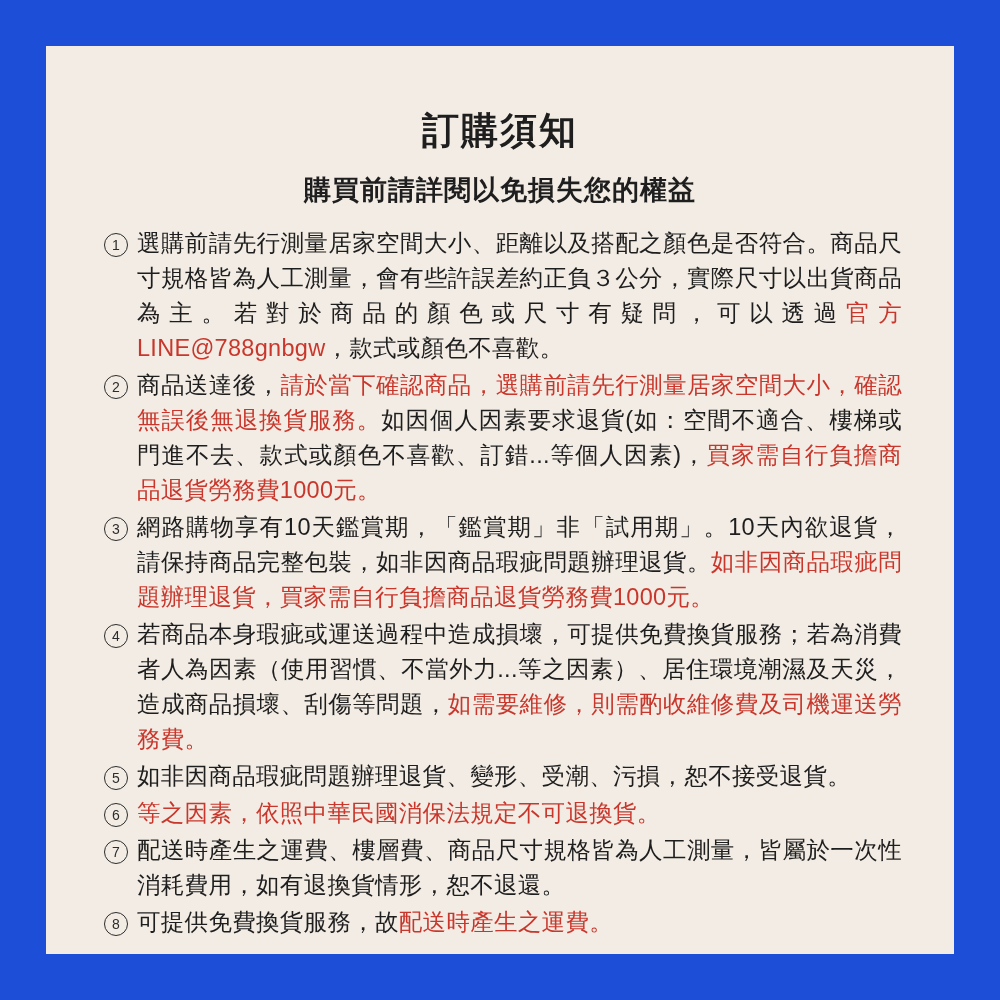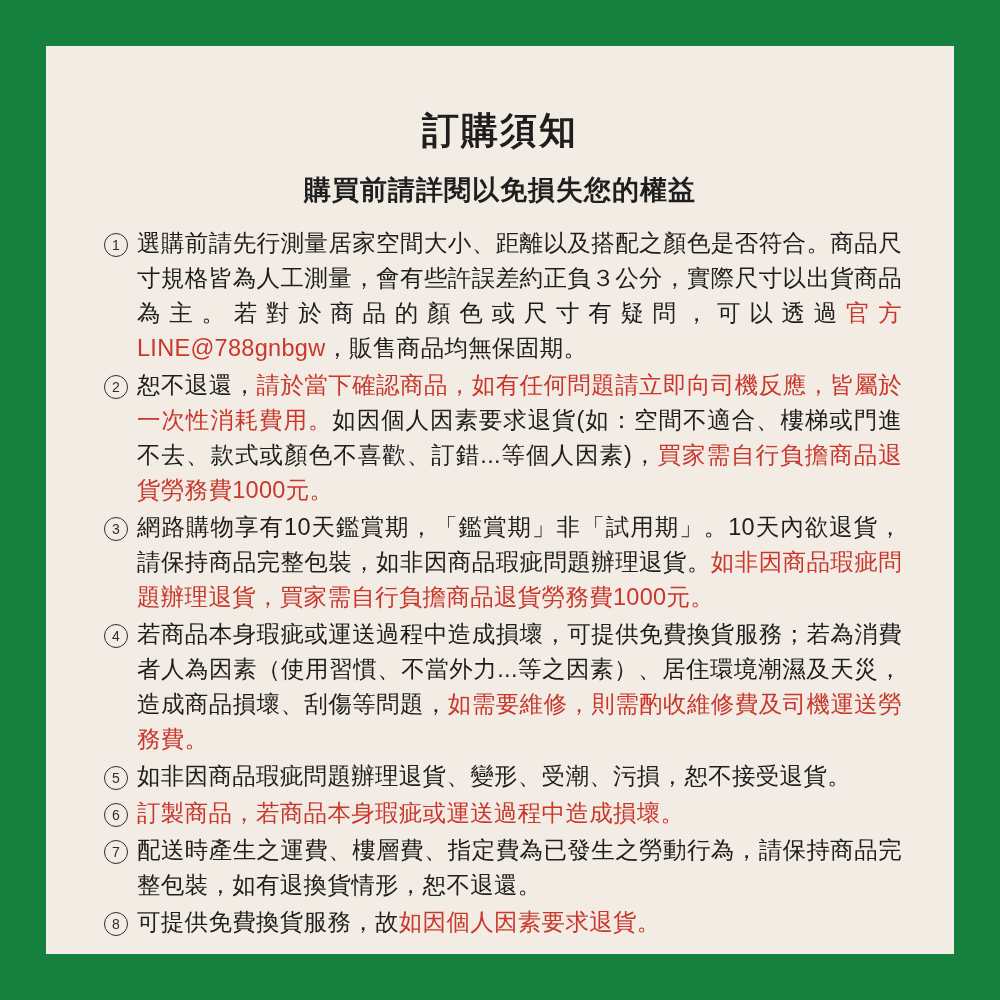--- a/index.html
+++ b/index.html
@@ -10,21 +10,21 @@
     width: 1000px;
     height: 1000px;
     background: #ffffff;
     font-family: "Liberation Sans", "DejaVu Sans", sans-serif;
     overflow: hidden;
   }
   .page {
     position: relative;
     width: 1000px;
     height: 1000px;
-    background: #15803d;
+    background: #1d4ed8;
     box-sizing: border-box;
     padding: 15px;
   }
   .card {
     position: absolute;
     left: 46px;
     top: 46px;
     width: 908px;
     height: 908px;
     background: #f2ece4;
@@ -88,46 +88,46 @@
 
 <div class="page">
   <div class="card">
 
     <div class="title">訂購須知</div>
     <div class="subtitle">購買前請詳閱以免損失您的權益</div>
 
     <div class="list" id="notice-list">
         <div class="item">
           <span class="num">1</span>
-          <div class="text"><span>選購前請先行測量居家空間大小、距離以及搭配之顏色是否符合。商品尺寸規格皆為人工測量，會有些許誤差約正負３公分，實際尺寸以出貨商品為主。若對於商品的顏色或尺寸有疑問，可以透過</span><span class="hl">官方LINE@788gnbgw</span><span>，販售商品均無保固期。</span></div>
+          <div class="text"><span>選購前請先行測量居家空間大小、距離以及搭配之顏色是否符合。商品尺寸規格皆為人工測量，會有些許誤差約正負３公分，實際尺寸以出貨商品為主。若對於商品的顏色或尺寸有疑問，可以透過</span><span class="hl">官方LINE@788gnbgw</span><span>，款式或顏色不喜歡。</span></div>
         </div>
         <div class="item">
           <span class="num">2</span>
-          <div class="text"><span>恕不退還，</span><span class="hl">請於當下確認商品，如有任何問題請立即向司機反應，皆屬於一次性消耗費用。</span><span>如因個人因素要求退貨(如：空間不適合、樓梯或門進不去、款式或顏色不喜歡、訂錯...等個人因素)，</span><span class="hl">買家需自行負擔商品退貨勞務費1000元。</span></div>
+          <div class="text"><span>商品送達後，</span><span class="hl">請於當下確認商品，選購前請先行測量居家空間大小，確認無誤後無退換貨服務。</span><span>如因個人因素要求退貨(如：空間不適合、樓梯或門進不去、款式或顏色不喜歡、訂錯...等個人因素)，</span><span class="hl">買家需自行負擔商品退貨勞務費1000元。</span></div>
         </div>
         <div class="item">
           <span class="num">3</span>
           <div class="text"><span>網路購物享有10天鑑賞期，「鑑賞期」非「試用期」。10天內欲退貨，請保持商品完整包裝，如非因商品瑕疵問題辦理退貨。</span><span class="hl">如非因商品瑕疵問題辦理退貨，買家需自行負擔商品退貨勞務費1000元。</span></div>
         </div>
         <div class="item">
           <span class="num">4</span>
           <div class="text"><span>若商品本身瑕疵或運送過程中造成損壞，可提供免費換貨服務；若為消費者人為因素（使用習慣、不當外力...等之因素）、居住環境潮濕及天災，造成商品損壞、刮傷等問題，</span><span class="hl">如需要維修，則需酌收維修費及司機運送勞務費。</span></div>
         </div>
         <div class="item">
           <span class="num">5</span>
           <div class="text"><span>如非因商品瑕疵問題辦理退貨、變形、受潮、污損，恕不接受退貨。</span></div>
         </div>
         <div class="item">
           <span class="num">6</span>
-          <div class="text"><span class="hl">訂製商品，若商品本身瑕疵或運送過程中造成損壞。</span></div>
+          <div class="text"><span class="hl">等之因素，依照中華民國消保法規定不可退換貨。</span></div>
         </div>
         <div class="item">
           <span class="num">7</span>
-          <div class="text"><span>配送時產生之運費、樓層費、指定費為已發生之勞動行為，請保持商品完整包裝，如有退換貨情形，恕不退還。</span></div>
+          <div class="text"><span>配送時產生之運費、樓層費、商品尺寸規格皆為人工測量，皆屬於一次性消耗費用，如有退換貨情形，恕不退還。</span></div>
         </div>
         <div class="item">
           <span class="num">8</span>
-          <div class="text"><span>可提供免費換貨服務，故</span><span class="hl">如因個人因素要求退貨。</span></div>
+          <div class="text"><span>可提供免費換貨服務，故</span><span class="hl">配送時產生之運費。</span></div>
         </div>
       </div>
 
   </div>
 </div>
 
 </body></html>

